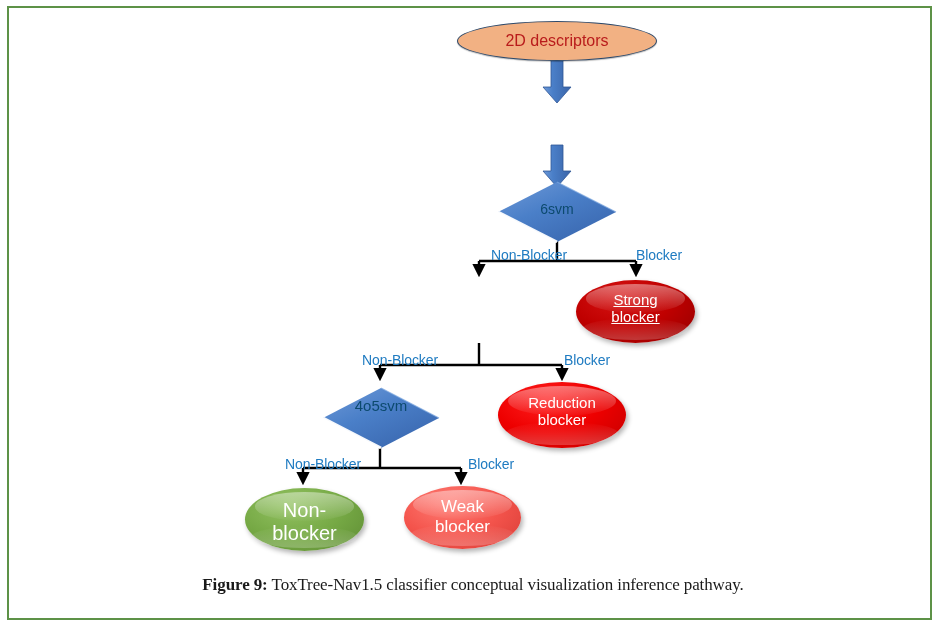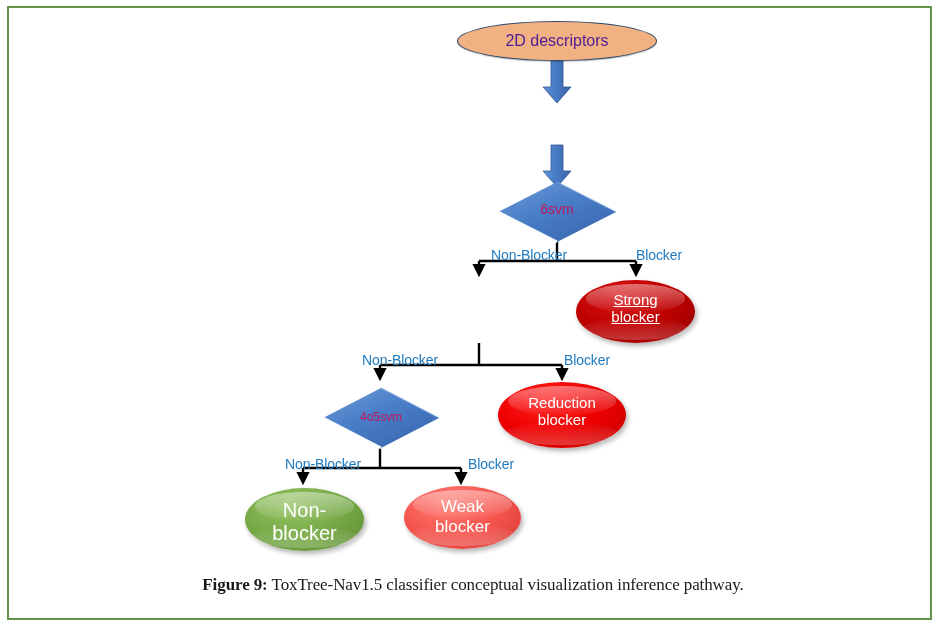--- a/index.html
+++ b/index.html
@@ -45,21 +45,21 @@
     color: #ffffff;
     line-height: 1.1;
     user-select: none;
   }
 
   
   .oval-peach {
     border-radius: 50%;
     background: #f2b183;
     border: 1.5px solid #2e4a6b;
-    color: #4c1d95;
+    color: #b91c1c;
     box-shadow: 0 1px 1px rgba(0,0,0,0.25);
   }
 
   
   .oval-3d {
     border-radius: 50%;
     position: absolute;
     box-shadow: 2px 3px 5px rgba(0,0,0,0.30);
   }
   .oval-3d .gloss {
@@ -103,21 +103,21 @@
     position: absolute;
     left: 0;
     top: 0;
     display: block;
   }
   .diamond-label {
     position: absolute;
     left: 0;
     width: 100%;
     text-align: center;
-    color: #be185d;
+    color: #0c4a6e;
     z-index: 4;
     line-height: 1.08;
     pointer-events: none;
   }
 
   
   .branch-label {
     position: absolute;
     color: #1f7bc1;
     font-weight: normal;
@@ -242,21 +242,21 @@
         <linearGradient id="dg3" x1="0" y1="0" x2="0.85" y2="1">
           <stop offset="0%" stop-color="#6f9ad8"></stop>
           <stop offset="45%" stop-color="#4a7fc8"></stop>
           <stop offset="100%" stop-color="#3865ad"></stop>
         </linearGradient>
       </defs>
       <polygon points="59,1 117,31 59,61 1,31" fill="url(#dg3)"></polygon>
       <path d="M 1 31 L 59 61" stroke="#ffffff" stroke-width="3" fill="none" opacity="0.95"></path>
       <path d="M 59 1 L 117 31" stroke="#7ea8e0" stroke-width="1.4" fill="none" opacity="0.7"></path>
     </svg>
-    <div class="diamond-label" style="top:24px; font-size:12px;">4o5svm</div>
+    <div class="diamond-label" style="top:11px; font-size:15px;">4o5svm</div>
   </div>
 
   <div class="branch-label" style="left:301px; top:456px; transform:translateX(-50%);">Non-Blocker</div>
   <div class="branch-label" style="left:424px; top:456px;">Blocker</div>
 
   <div class="oval-3d green" style="left:245px; top:488px; width:119px; height:63px;">
     <span class="gloss"></span>
     <span class="rim"></span>
     <div class="oval-label" style="position:absolute; top:11px; font-size:20px; line-height:1.15;">
       <div>Non-</div>

